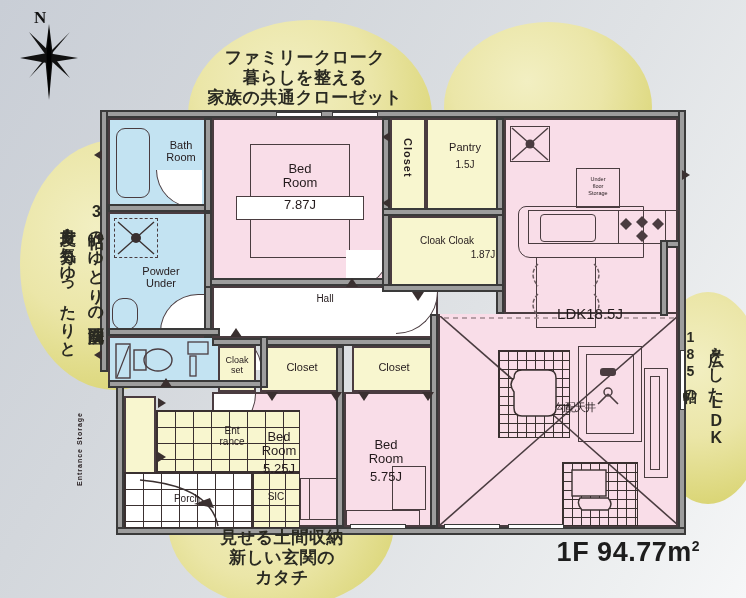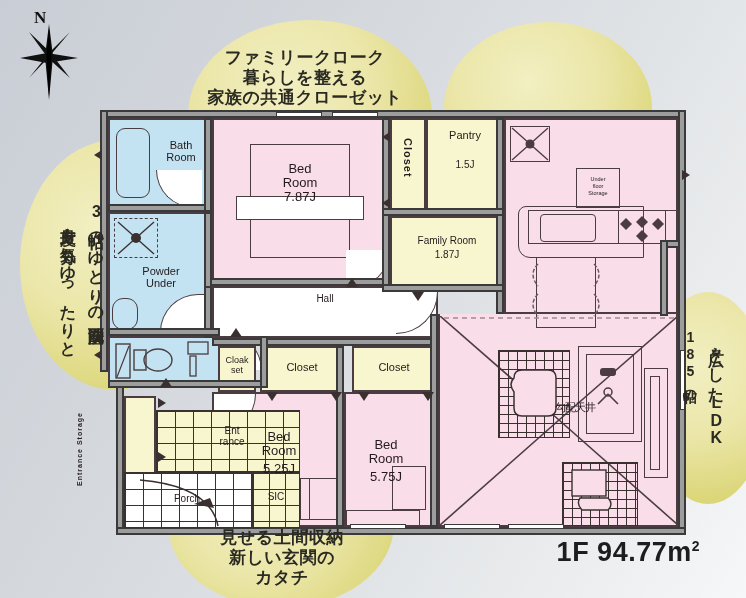--- a/index.html
+++ b/index.html
@@ -126,43 +126,44 @@
       <rect x="76" y="2" width="20" height="12" fill="none" stroke="#4a3c40" stroke-width="1.3"></rect>
       <rect x="78" y="16" width="6" height="20" fill="none" stroke="#4a3c40" stroke-width="1.3"></rect>
     </svg>
     <div class="thin" style="left:122px;top:224px;width:40px;height:36px;border-radius:0 40px 0 0;background:#fff;border-bottom:none;border-left:none;"></div>
 
     <div class="room pink" style="left:112px;top:8px;width:178px;height:168px;"></div>
     <div class="furn" style="left:150px;top:34px;width:100px;height:114px;"></div>
     <div class="furn" style="left:136px;top:86px;width:128px;height:24px;background:#fff;"></div>
     <div class="lbl" style="left:160px;top:52px;width:80px;font-size:13px;white-space:pre-line;">Bed
 Room</div>
-    <div class="lbl" style="left:160px;top:80px;width:80px;font-size:13px;">7.87J</div>
+    <div class="lbl" style="left:160px;top:88px;width:80px;font-size:13px;">7.87J</div>
     <div class="thin" style="left:246px;top:140px;width:44px;height:38px;border-radius:0 0 44px 0;background:#fff;border-top:none;border-left:none;"></div>
 
     <div class="opening" style="left:176px;top:2px;width:46px;height:5px;"></div>
     <div class="opening" style="left:232px;top:2px;width:46px;height:5px;"></div>
 
     <div class="room cream" style="left:290px;top:8px;width:36px;height:98px;"></div>
     <div class="lblv" style="left:302px;top:28px;font-size:11px;height:64px;">Closet</div>
 
     <div class="room cream" style="left:326px;top:8px;width:78px;height:98px;"></div>
-    <div class="lbl" style="left:330px;top:20px;width:70px;font-size:11px;">Pantry</div>
+    <div class="lbl" style="left:330px;top:32px;width:70px;font-size:11px;">Pantry</div>
     <div class="lbl" style="left:330px;top:50px;width:70px;font-size:10px;">1.5J</div>
 
     <div class="room cream" style="left:290px;top:106px;width:114px;height:76px;"></div>
-    <div class="lbl" style="left:292px;top:126px;width:110px;font-size:10px;">Family Room</div>
-    <div class="lbl" style="left:292px;top:140px;width:110px;font-size:10px;">1.87J</div>
+    <div class="lbl" style="left:292px;top:126px;width:110px;font-size:10px;">Cloak Cloak</div>
+    <div class="lbl" style="left:292px;top:140px;width:110px;font-size:10px;padding-left:36px;">1.87J</div>
 
     <div class="marker mleft" style="left:282px;top:22px;"></div>
     <div class="marker mleft" style="left:282px;top:88px;"></div>
     <div class="marker mdown" style="left:312px;top:182px;"></div>
 
     <div class="room pink" style="left:404px;top:8px;width:174px;height:196px;"></div>
     <div class="room pink" style="left:338px;top:204px;width:240px;height:213px;border-top:none;"></div>
+    <div class="lbl" style="left:420px;top:196px;width:140px;font-size:15px;">LDK18.5J</div>
 
     <div class="thin" style="left:410px;top:16px;width:40px;height:36px;"></div>
     <svg style="position:absolute;left:410px;top:16px;" width="40" height="36">
       <line x1="2" y1="2" x2="38" y2="34" stroke="#4a3c40" stroke-width="1.3"></line>
       <line x1="38" y1="2" x2="2" y2="34" stroke="#4a3c40" stroke-width="1.3"></line>
       <circle cx="20" cy="18" r="4.5" fill="#4a3c40"></circle>
     </svg>
     <div class="thin" style="left:476px;top:58px;width:44px;height:40px;"></div>
     <div class="lbl" style="left:476px;top:66px;width:44px;font-size:5.5px;white-space:pre-line;line-height:1.25;">Under
 floor

